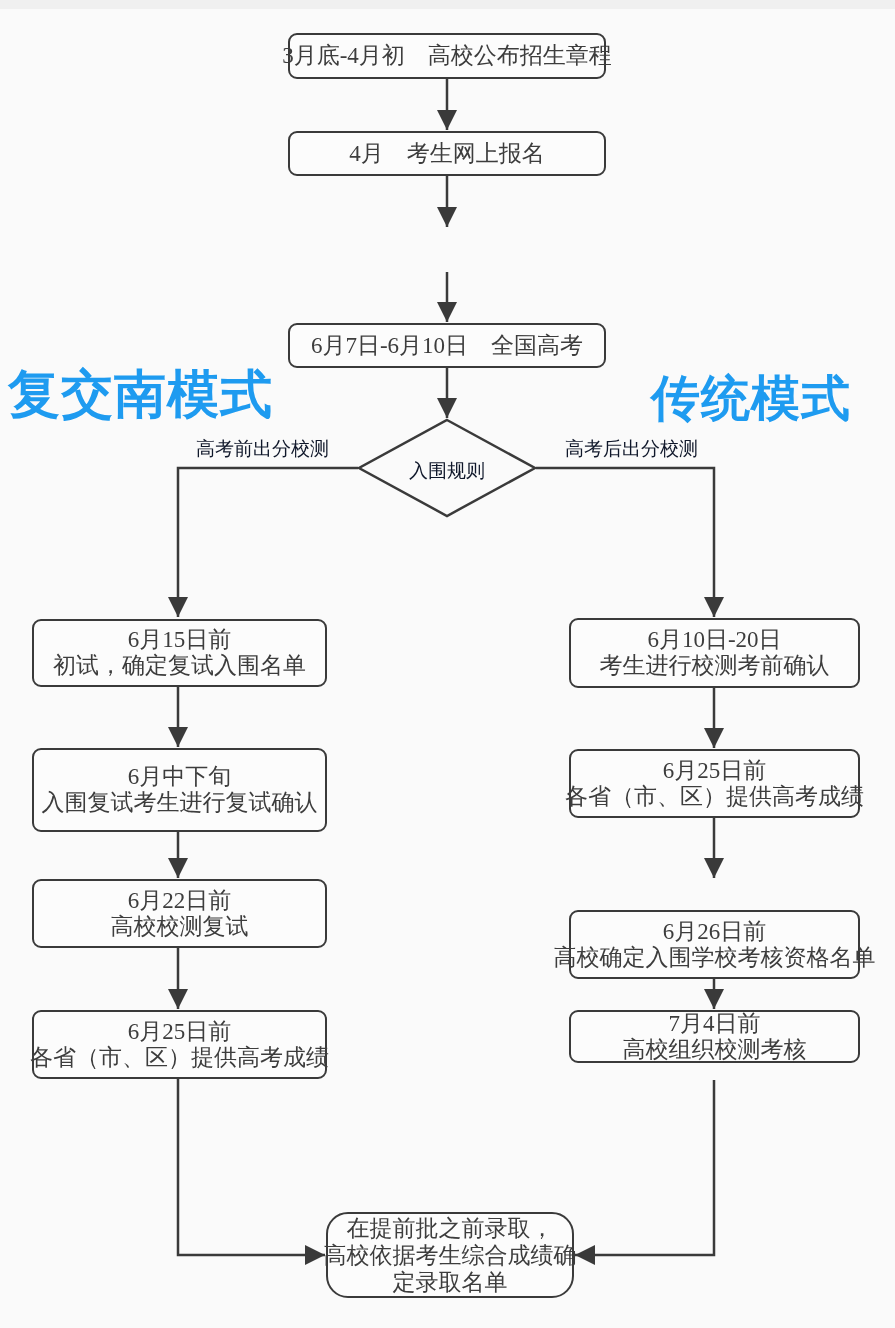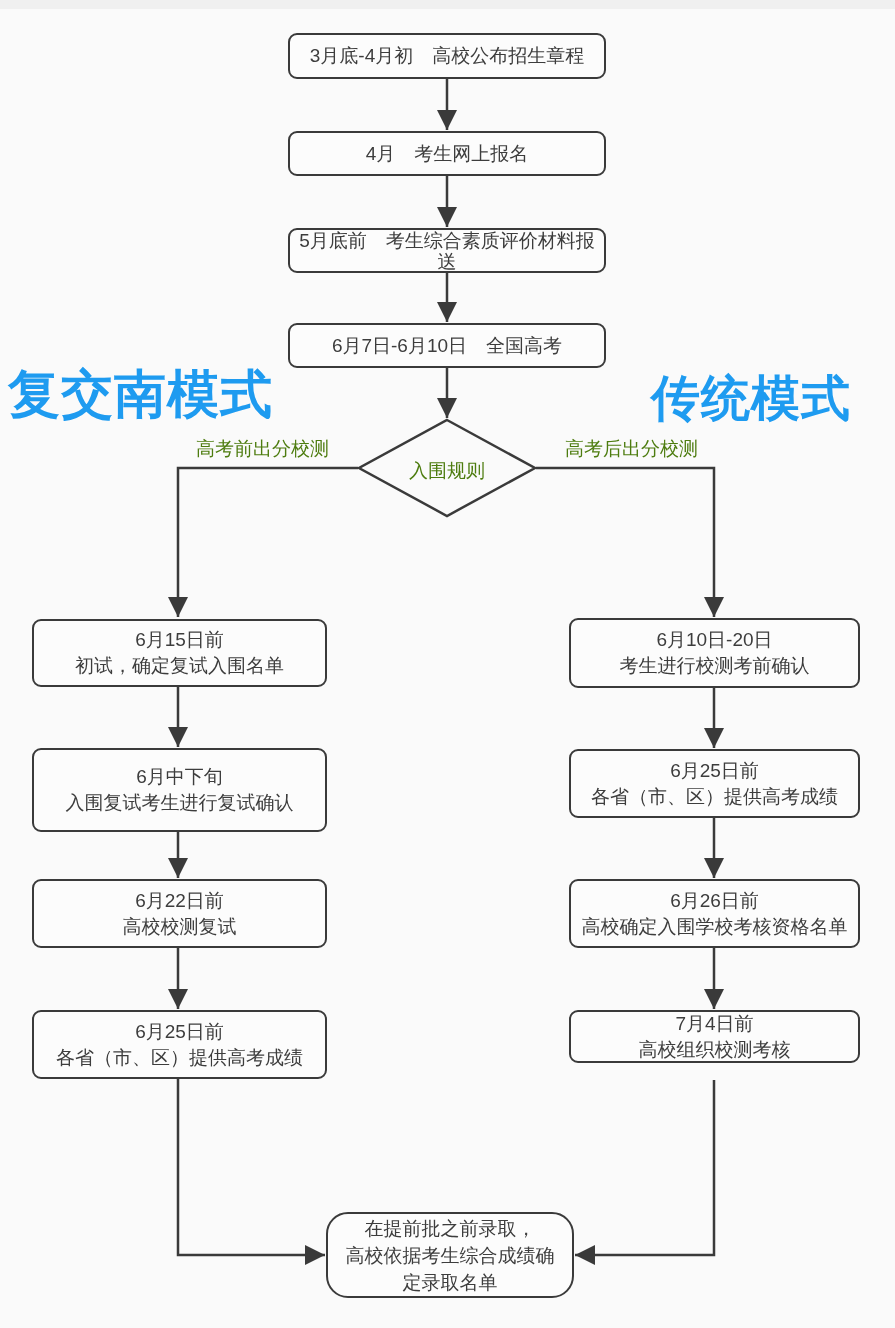--- a/index.html
+++ b/index.html
@@ -8,41 +8,41 @@
     font-family:"Liberation Sans", sans-serif;overflow:hidden;
   }
   .topband{position:absolute;top:0;left:0;width:895px;height:9px;background:#f0f0f0;}
   .wires{position:absolute;top:0;left:0;}
   .wire{stroke:#3a3a3a;stroke-width:2.5;fill:none;}
   .diamond{fill:#fafafa;stroke:#3a3a3a;stroke-width:2.5;}
   .node{
     position:absolute;box-sizing:border-box;
     border:2.5px solid #3a3a3a;border-radius:9px;background:#fcfcfc;
     display:flex;flex-direction:column;justify-content:center;align-items:center;
-    font-size:19px;line-height:26px;color:#3d3d3d;text-align:center;
+    font-size:23px;line-height:26px;color:#3d3d3d;text-align:center;font-family:Liberation Serif, serif;
   }
   .node .l{display:block;white-space:nowrap;}
-  .floating{position:absolute;color:#4d7c0f;font-size:19px;white-space:nowrap;}
+  .floating{position:absolute;color:#0f172a;font-size:19px;white-space:nowrap;}
   .mode-label{position:absolute;color:#1e9bf0;font-weight:600;white-space:nowrap;letter-spacing:1px;}
   #mode-left{left:8px;top:360px;font-size:52px;}
   #mode-right{left:651px;top:366px;font-size:49px;}
   #branch-left{left:196px;top:436px;}
   #branch-right{left:565px;top:436px;}
   #decision-label{left:377px;top:458px;width:140px;text-align:center;}
   #n-top-0{left:288px;top:33px;width:318px;height:46px;}
   #n-top-1{left:288px;top:131px;width:318px;height:45px;}
   #n-top-2{left:288px;top:228px;width:318px;height:45px;line-height:21px;}
   #n-top-3{left:288px;top:323px;width:318px;height:45px;}
   #n-left-0{left:32px;top:619px;width:295px;height:68px;}
   #n-left-1{left:32px;top:748px;width:295px;height:84px;}
   #n-left-2{left:32px;top:879px;width:295px;height:69px;justify-content:center;}
   #n-left-3{left:32px;top:1010px;width:295px;height:69px;}
   #n-right-0{left:569px;top:618px;width:291px;height:70px;}
   #n-right-1{left:569px;top:749px;width:291px;height:69px;}
-  #n-right-2{left:569px;top:879px;width:291px;height:69px;}
+  #n-right-2{left:569px;top:910px;width:291px;height:69px;}
   #n-right-3{left:569px;top:1010px;width:291px;height:53px;}
   #n-final{left:326px;top:1212px;width:248px;height:86px;line-height:27px;border-radius:22px;}
 </style>
 </head>
 <body>
 
 <div class="stage">
 
   <div class="topband"></div>
 
@@ -67,24 +67,20 @@
     <path class="wire" d="M714 948 V1009" marker-end="url(#arw)"></path>
     <path class="wire" d="M178 1079 V1255 H325" marker-end="url(#arw)"></path>
     <path class="wire" d="M714 1080 V1255 H575" marker-end="url(#arw)"></path>
   </svg>
 
   <div class="node" id="n-top-0">
     <span class="l">3月底-4月初　高校公布招生章程</span>
   </div>
   <div class="node" id="n-top-1">
     <span class="l">4月　考生网上报名</span>
-  </div>
-  <div class="node" id="n-top-2">
-    <span class="l">5月底前　考生综合素质评价材料报</span>
-    <span class="l">送</span>
   </div>
   <div class="node" id="n-top-3">
     <span class="l">6月7日-6月10日　全国高考</span>
   </div>
 
   <div class="floating" id="decision-label">入围规则</div>
   <div class="mode-label" id="mode-right">传统模式</div>
   <div class="mode-label" id="mode-left">复交南模式</div>
   <div class="floating" id="branch-left">高考前出分校测</div>
   <div class="floating" id="branch-right">高考后出分校测</div>

